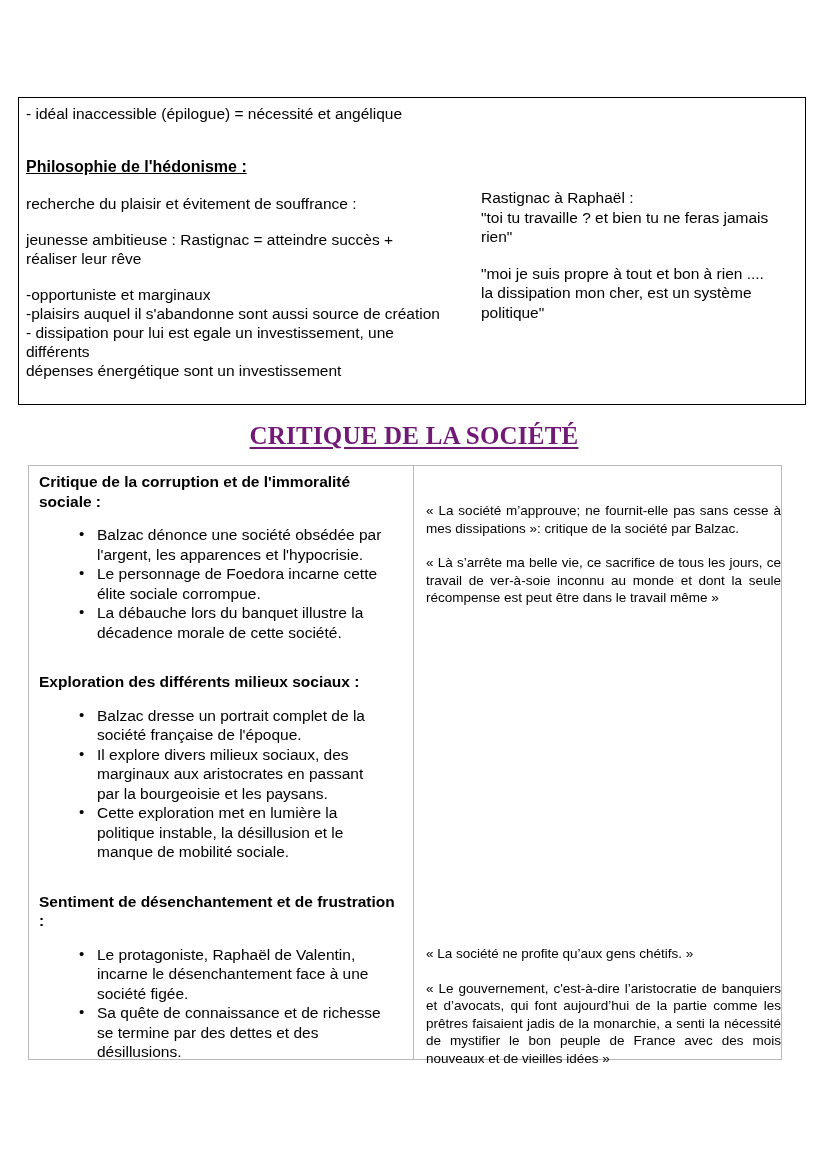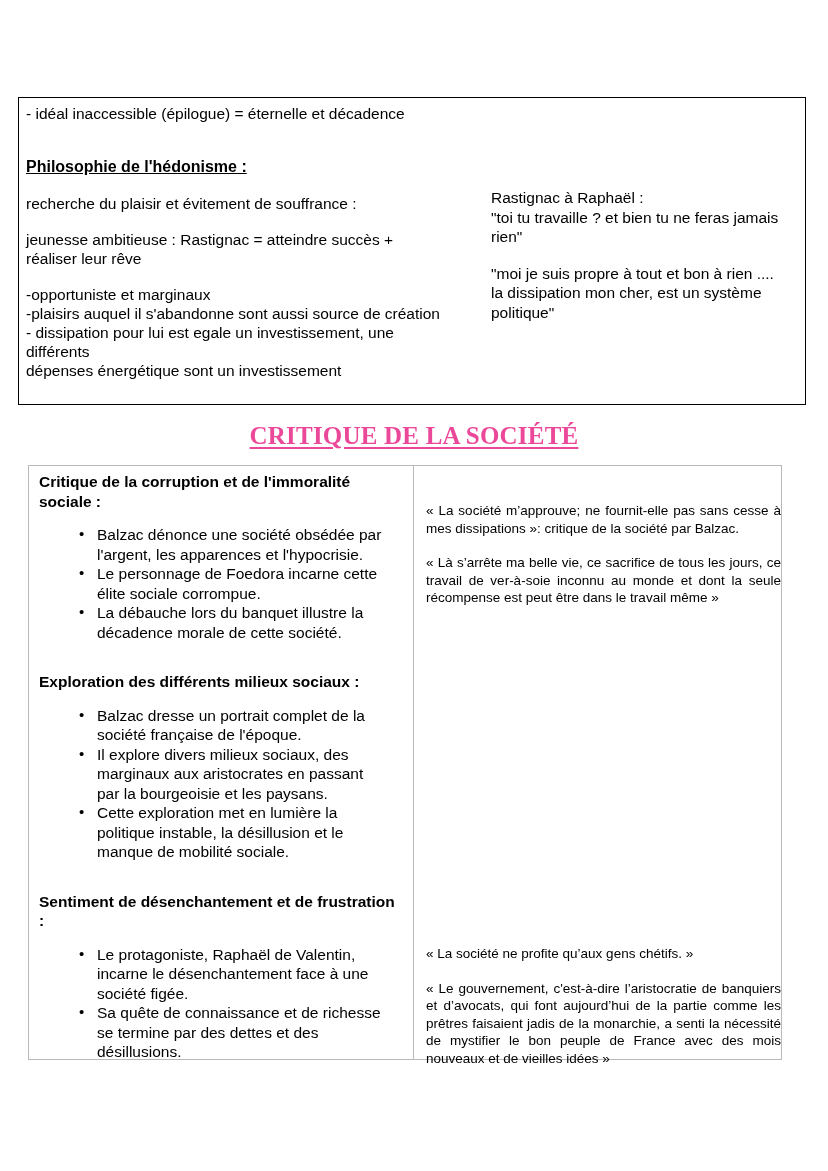--- a/index.html
+++ b/index.html
@@ -35,21 +35,21 @@
   }
 
   .hed-left {
     position: absolute;
     left: 7px;
     top: 6px;
     width: 462px;
   }
   .hed-right {
     position: absolute;
-    left: 472px;
+    left: 462px;
     top: 90px;
     width: 318px;
   }
 
   .line {
     font-size: 15.5px;
     line-height: 19px;
     margin: 0;
     white-space: pre-wrap;
   }
@@ -70,21 +70,21 @@
   .section-title {
     position: absolute;
     left: 0;
     top: 422px;
     width: 828px;
     text-align: center;
     font-family: "Liberation Serif", serif;
     font-size: 25px;
     font-weight: bold;
     letter-spacing: 0.2px;
-    color: #ec4899;
+    color: #701a75;
   }
   .section-title span {
     text-decoration: underline;
     text-underline-offset: 3px;
   }
 
   
   .table-critique {
     position: absolute;
     left: 28px;
@@ -164,21 +164,21 @@
   }
 </style>
 </head>
 <body>
 
 <div class="page">
 
   <div class="box-hedonism">
 
     <div class="hed-left">
-      <p class="line">- idéal inaccessible (épilogue) = éternelle et décadence</p>
+      <p class="line">- idéal inaccessible (épilogue) = nécessité et angélique</p>
       <div class="spacer-lg"></div>
       <p class="hed-heading">Philosophie de l'hédonisme :</p>
       <div class="spacer-sm"></div>
       <p class="line">recherche du plaisir et évitement de souffrance :</p>
       <div class="spacer-sm"></div>
       <p class="line">jeunesse ambitieuse : Rastignac = atteindre succès +</p>
       <p class="line">réaliser leur rêve</p>
       <div class="spacer-sm"></div>
       <p class="line">-opportuniste et marginaux</p>
       <p class="line">-plaisirs auquel il s'abandonne sont aussi source de création</p>

